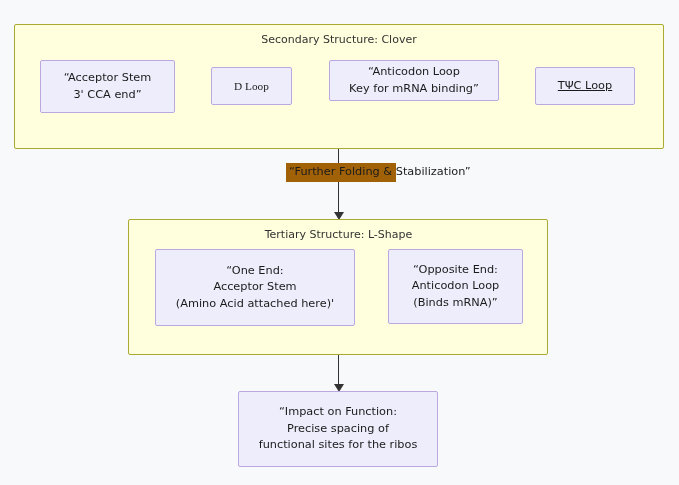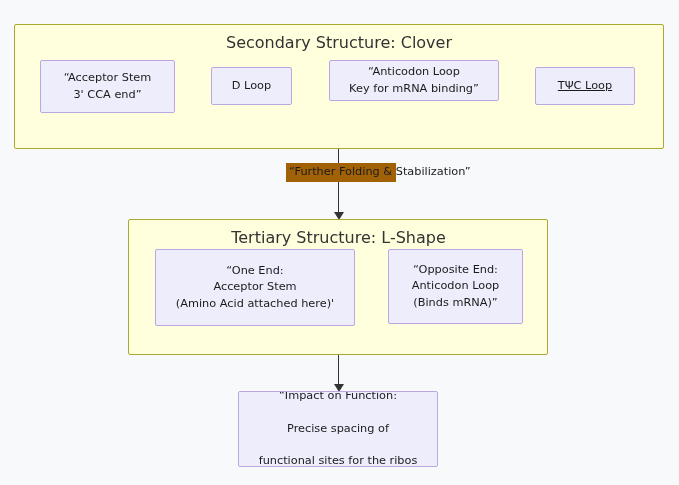--- a/index.html
+++ b/index.html
@@ -25,21 +25,21 @@
     background: #ffffde;
     border: 1.3px solid #aaaa33;
     border-radius: 2px;
     box-sizing: border-box;
   }
   .subgraph-title {
     position: absolute;
     left: 0;
     right: 0;
     text-align: center;
-    font-size: 16px;
+    font-size: 11px;
     color: #333333;
     white-space: nowrap;
     overflow: hidden;
   }
   #subgraph-secondary {
     left: 14px;
     top: 24px;
     width: 650px;
     height: 125px;
   }
@@ -75,28 +75,28 @@
     font-size: 11.3px;
     color: #1b1b1b;
     line-height: 16.5px;
     text-align: center;
     overflow: hidden;
     white-space: nowrap;
   }
   .node .line { display: block; }
 
   #node-acceptor-stem { left: 40px;  top: 60px;  width: 135px; height: 53px; }
-  #node-d-loop        { left: 211px; top: 67px;  width: 81px;  height: 38px; }
+  #node-d-loop        { left: 211px; top: 67px;  width: 81px;  height: 38px; font-family: Liberation Serif, serif; }
   #node-anticodon     { left: 329px; top: 60px   ; width: 170px; height: 41px; }
   #node-tpsic-loop    { left: 535px; top: 67px;  width: 100px; height: 38px; text-decoration: underline; }
 
   #node-one-end       { left: 155px; top: 249px; width: 200px; height: 77px; }
   #node-opposite-end  { left: 388px; top: 249px; width: 135px; height: 75px; }
 
-  #node-impact        { left: 238px; top: 391px; width: 200px; height: 76px; gap: 16px; }
+  #node-impact        { left: 238px; top: 391px; width: 200px; height: 76px; }
 
   
   .edge-line {
     position: absolute;
     width: 1.2px;
     background: #333333;
   }
   .edge-arrow {
     position: absolute;
     width: 0;

